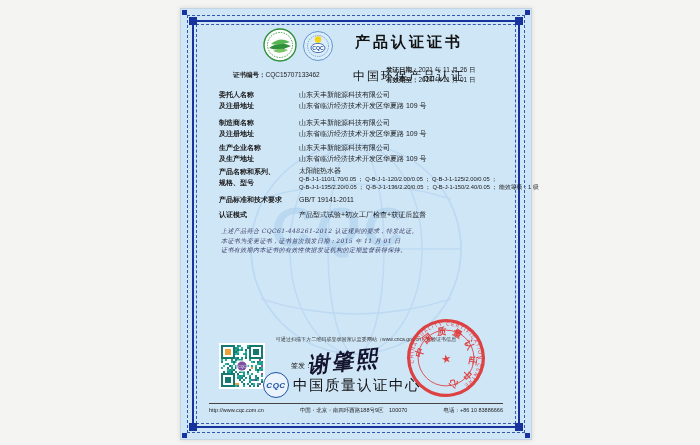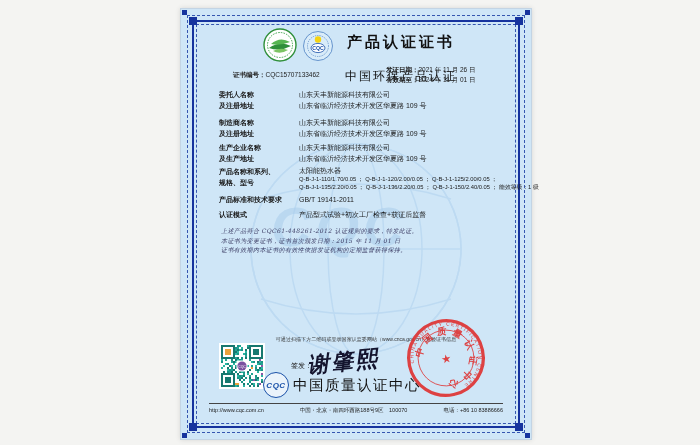--- a/index.html
+++ b/index.html
@@ -13,21 +13,21 @@
   .frame-inner{inset:15px;border:1px dashed #3556b0;}
   .corner{position:absolute;width:17px;height:17px;}
   .corner::before{content:'';position:absolute;left:0;top:0;width:5px;height:5px;background:#16339e;}
   .corner::after{content:'';position:absolute;right:2px;bottom:2px;width:8px;height:8px;background:#16339e;}
   .corner.tl{left:1px;top:1px;}
   .corner.tr{right:1px;top:1px;transform:scaleX(-1);}
   .corner.bl{left:1px;bottom:1px;transform:scaleY(-1);}
   .corner.br{right:1px;bottom:1px;transform:scale(-1,-1);}
 
   .abs{position:absolute;}
-  .hdr-title{left:150px;top:24px;width:140px;text-align:center;}
+  .hdr-title{left:158px;top:24px;width:140px;text-align:center;}
   .hdr-title .t1{font-size:15px;font-weight:bold;letter-spacing:3px;color:#111;white-space:nowrap;}
   .hdr-title .t2{font-size:12px;letter-spacing:2px;color:#111;margin-top:16px;white-space:nowrap;}
   .certno{left:52px;top:62px;font-size:6.5px;color:#222;white-space:nowrap;}
   .certno b{font-weight:bold;}
   .dates{left:205px;top:56px;font-size:6.5px;color:#222;line-height:10px;white-space:nowrap;}
   .dates b{font-weight:bold;}
 
   .row{position:absolute;left:38px;right:16px;display:flex;}
   .lbl{width:80px;font-size:7px;font-weight:bold;color:#1a1a1a;line-height:11px;flex:none;}
   .val{flex:1;font-size:7px;color:#1a1a1a;line-height:11px;}

